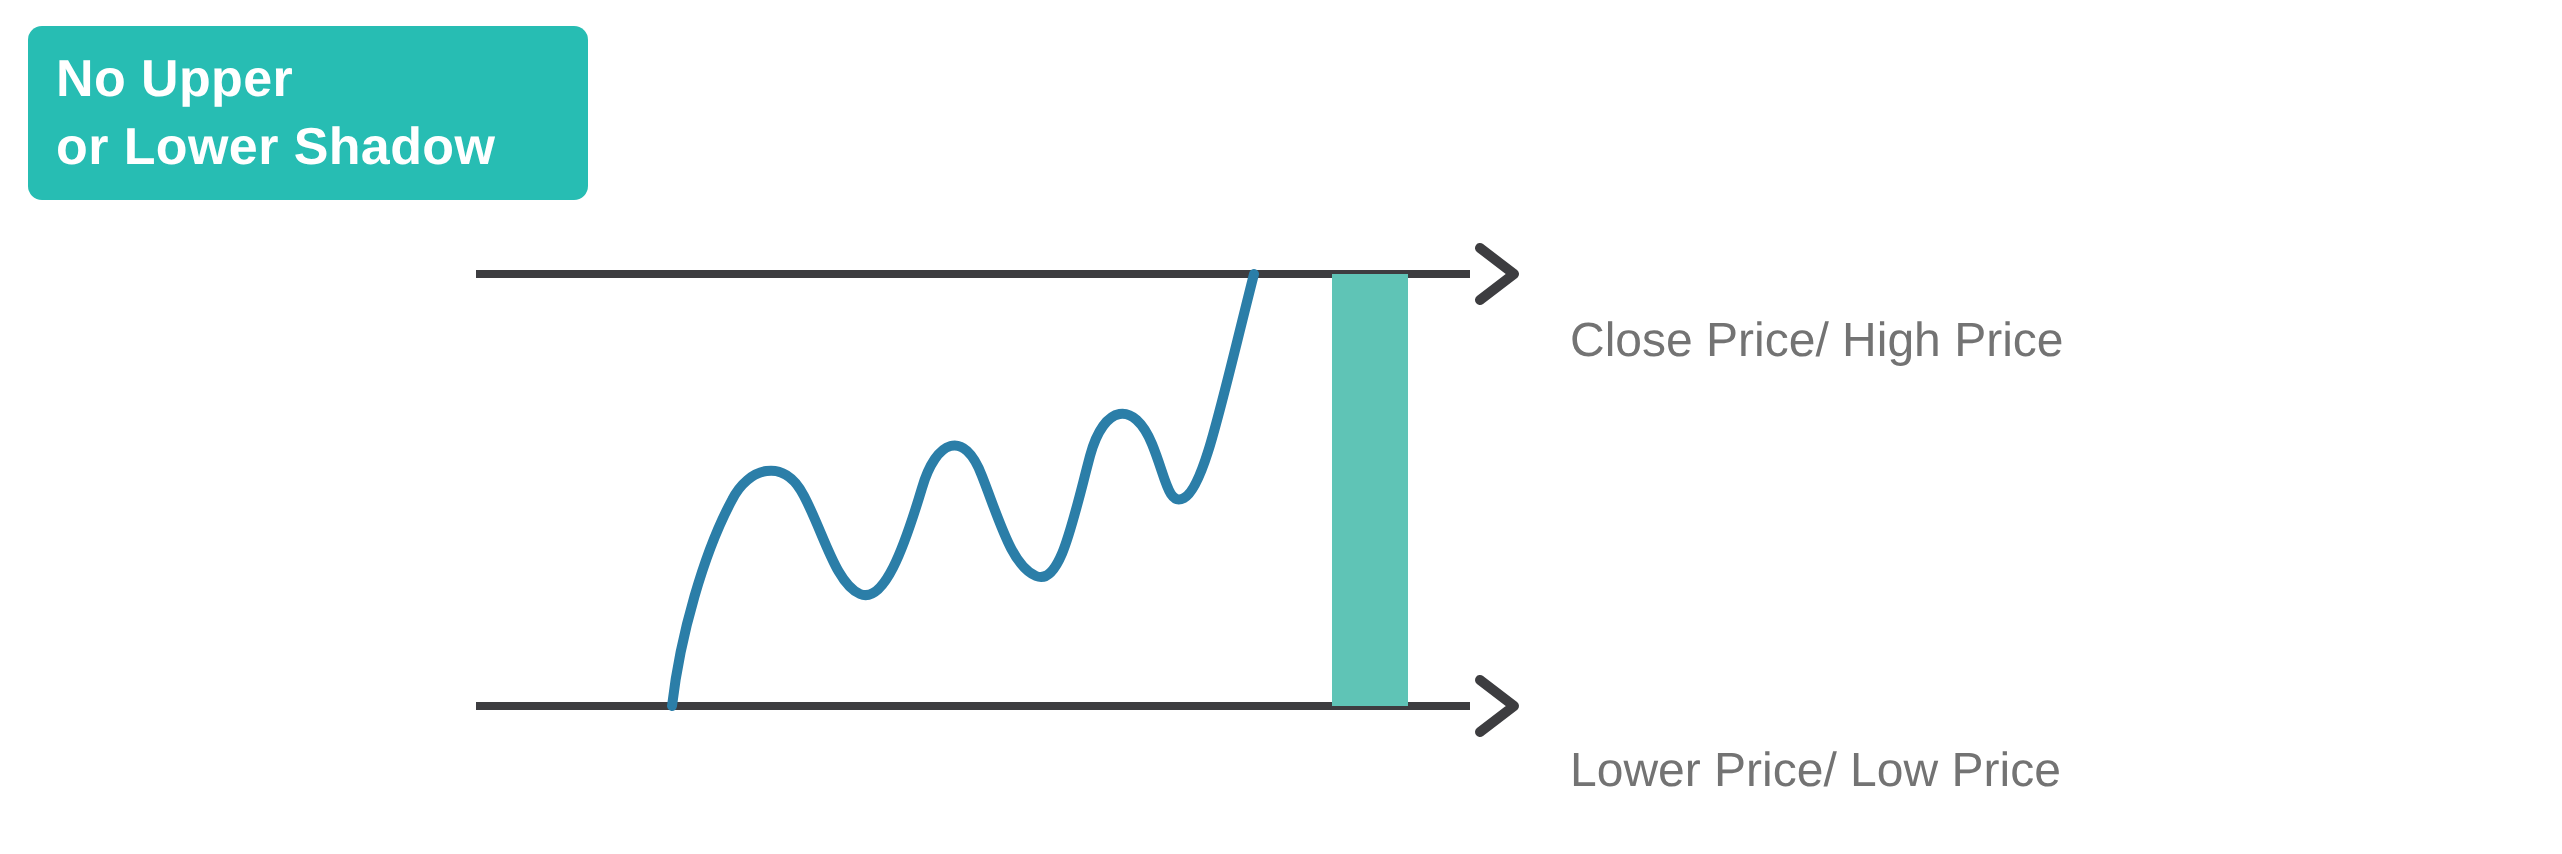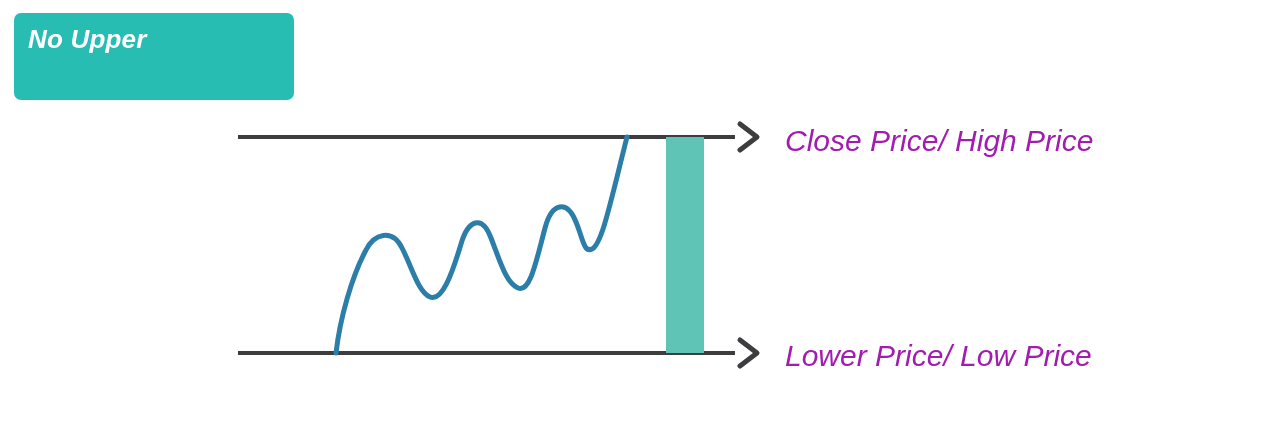--- a/index.html
+++ b/index.html
@@ -9,21 +9,20 @@
   }
   body {
     font-family: "Liberation Sans", sans-serif;
   }
   #canvas {
     position: relative;
     width: 1265px;
     height: 427px;
     background: #ffffff;
     overflow: hidden;
-    font-style: italic;
   }
 
   
   #callout {
     position: absolute;
     left: 14px;
     top: 13px;
     width: 280px;
     height: 87px;
     background: #27bdb3;
@@ -44,35 +43,37 @@
   
   #diagram {
     position: absolute;
     left: 0;
     top: 0;
   }
 
   
   .price-label {
     position: absolute;
-    color: #a21caf;
-    font-size: 30px;
+    color: #737373;
+    font-size: 24px;
     line-height: 34px;
     white-space: nowrap;
+    margin-top: 30px;
   }
   #label-close { left: 785px; top: 124px; }
   #label-open  { left: 785px; top: 339px; }
 </style>
 </head>
 <body>
 
 <div id="canvas">
 
   <div id="callout">
     <span class="line">No Upper</span>
+    <span class="line">or Lower Shadow</span>
   </div>
 
   <svg id="diagram" width="1281" height="427" viewBox="0 0 1281 427">
 
     <line x1="238" y1="137" x2="735" y2="137" stroke="#3d3d40" stroke-width="4"></line>
 
     <polyline points="740,124 757,137 740,150" fill="none" stroke="#3d3d40" stroke-width="5" stroke-linecap="round" stroke-linejoin="round"></polyline>
 
     <line x1="238" y1="353" x2="735" y2="353" stroke="#3d3d40" stroke-width="4"></line>
 

